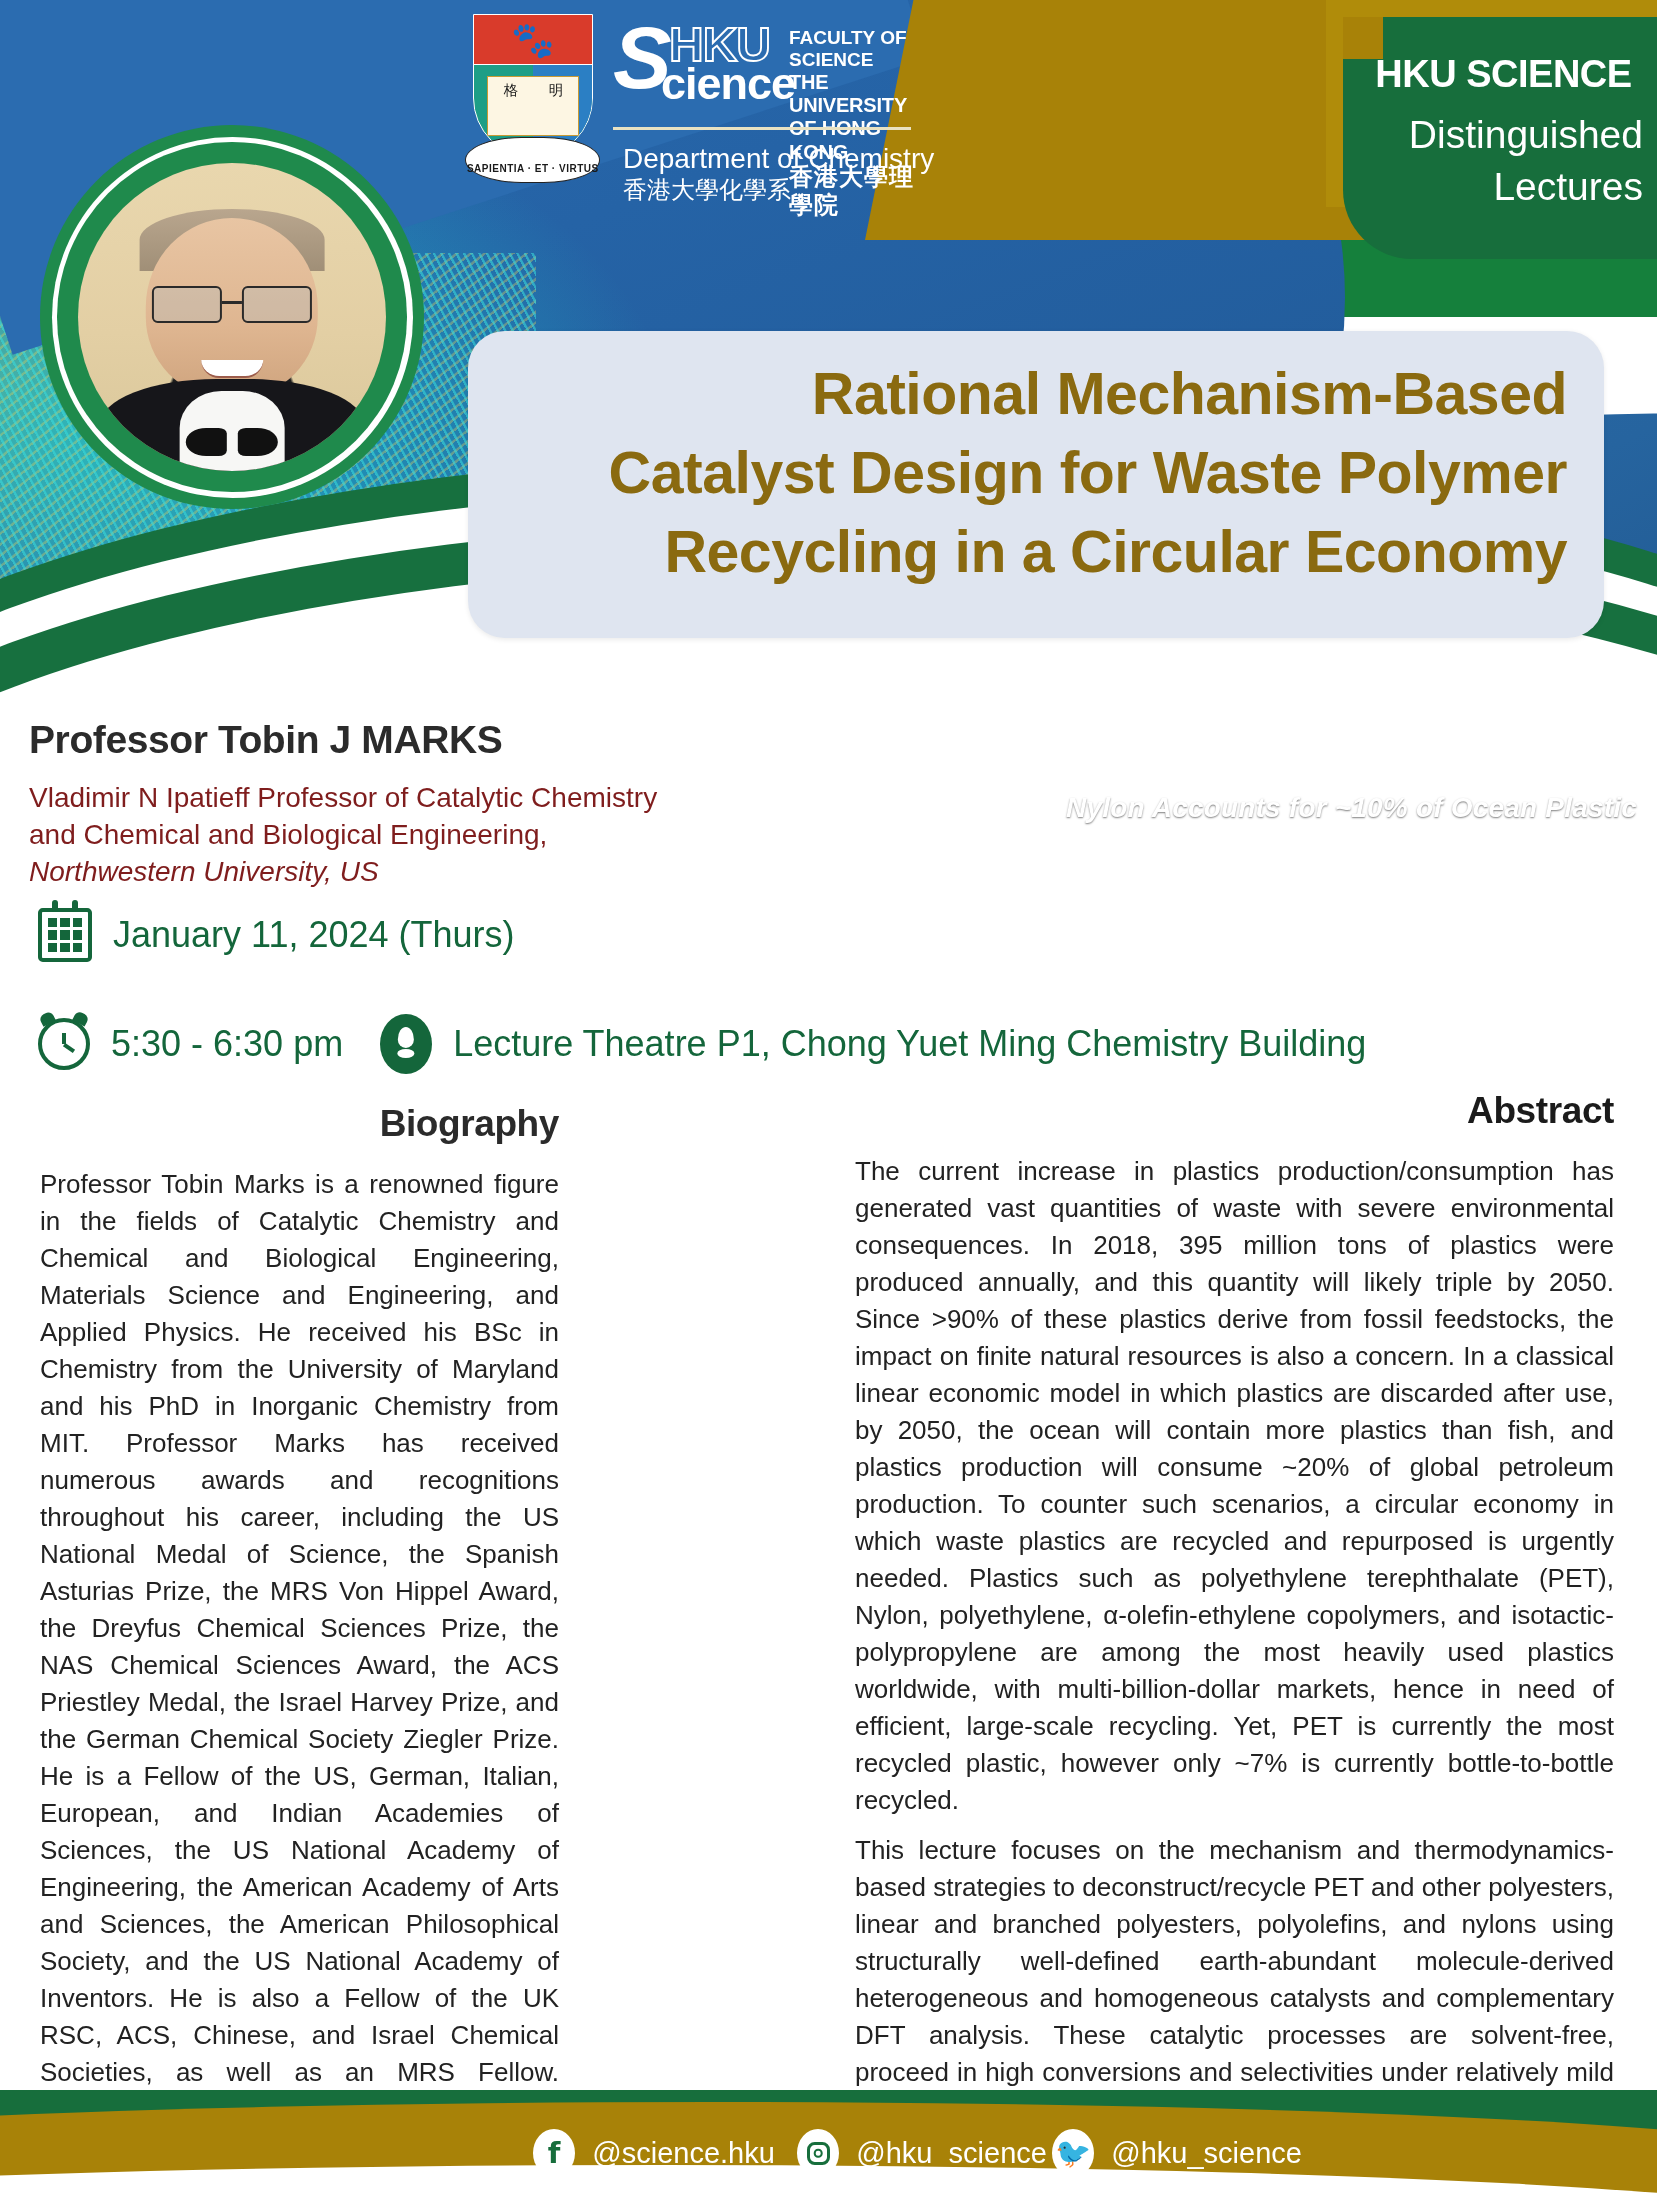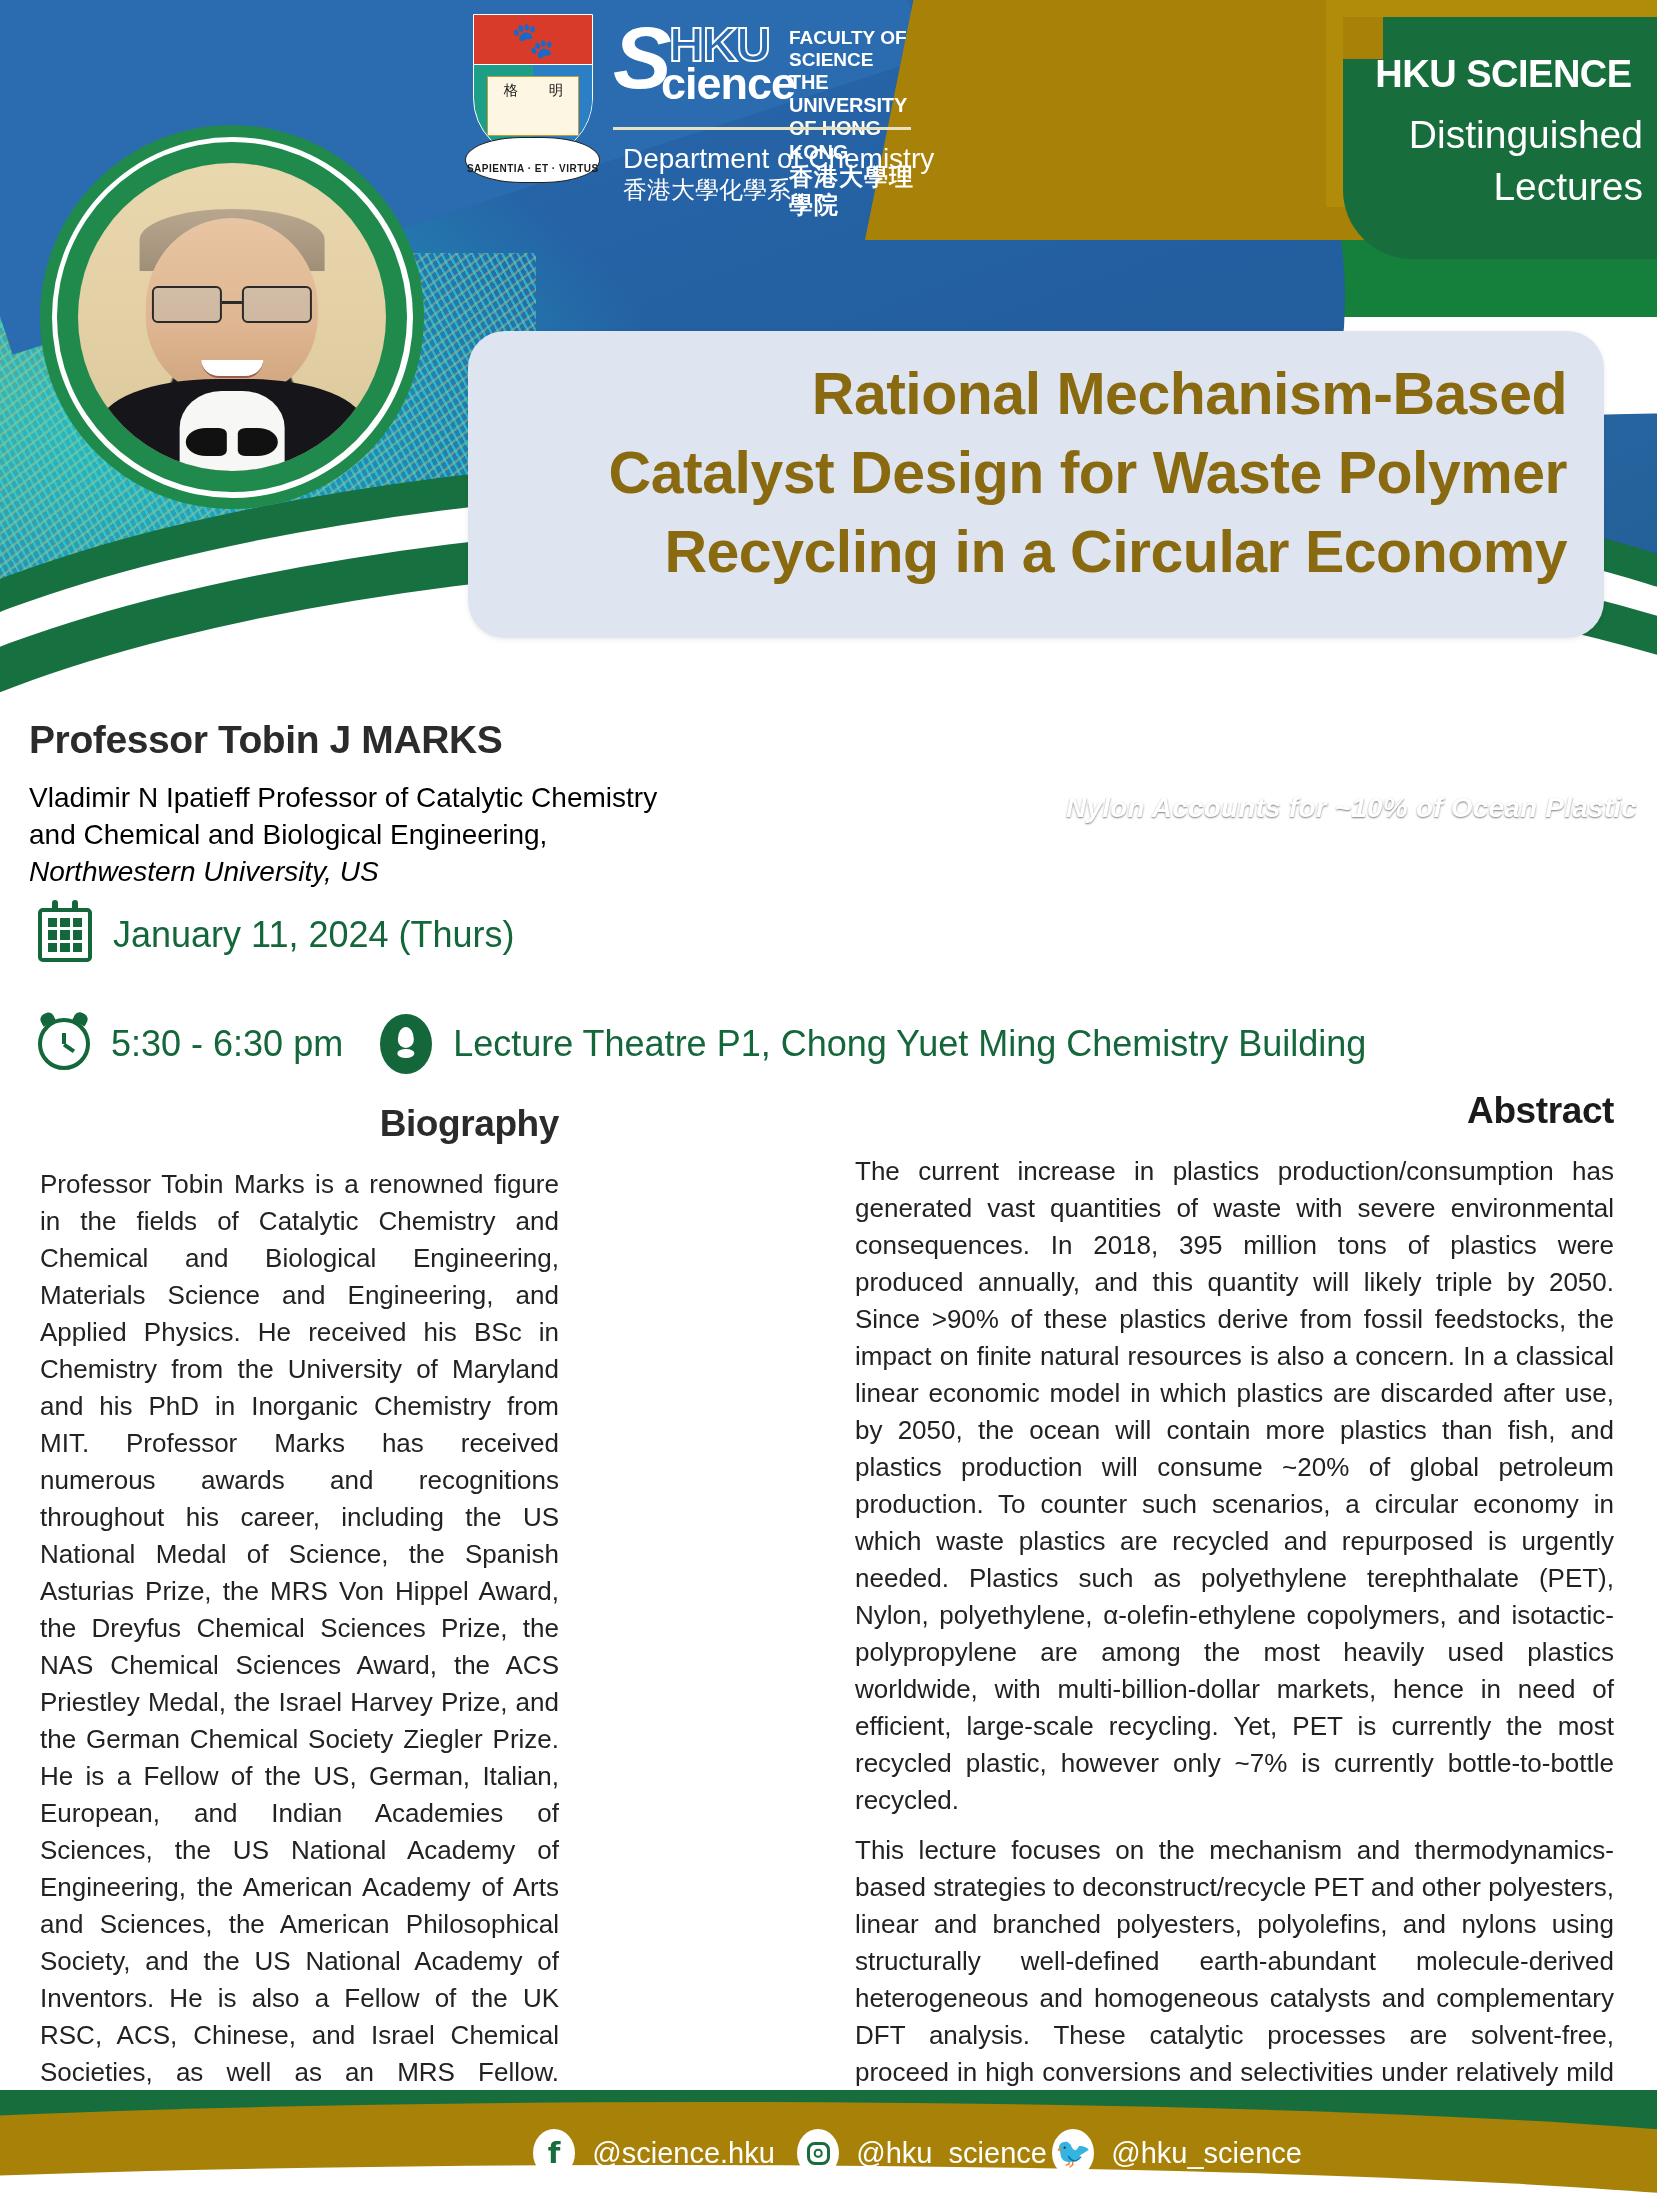--- a/index.html
+++ b/index.html
@@ -439,21 +439,21 @@
     color: #2b2b2b;
     letter-spacing: -0.4px;
     text-align: right;
   }
   .speaker-aff {
     position: absolute;
     left: 29px; top: 779px;
     width: 692px;
     font-size: 28px;
     line-height: 37px;
-    color: #000000;
+    color: #7f1d1d;
   }
   .speaker-aff .it { font-style: italic; }
 
   
   .row-date {
     position: absolute;
     left: 38px; top: 908px;
     display: flex; align-items: center;
   }
   .row-time {

